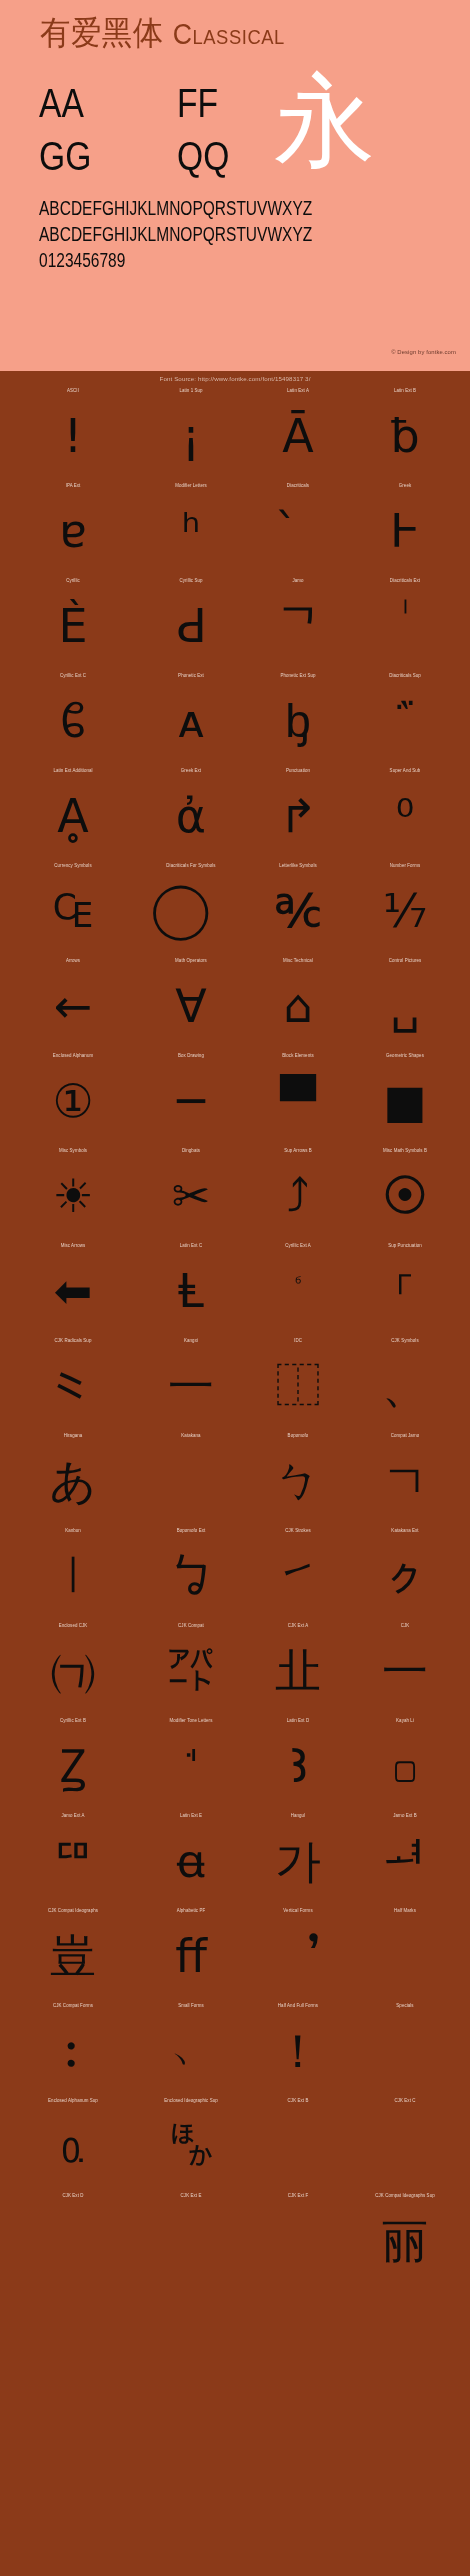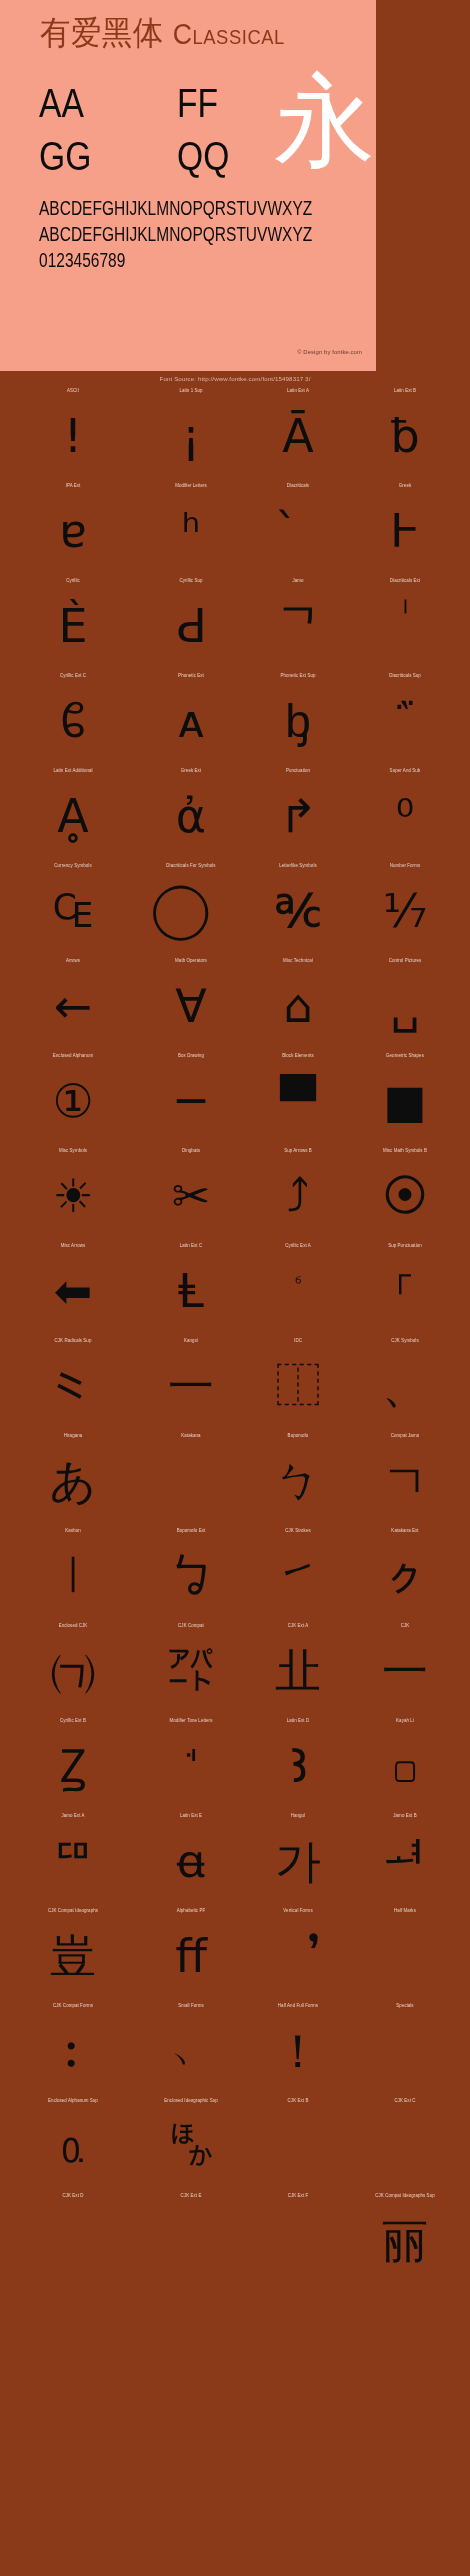--- a/index.html
+++ b/index.html
@@ -7,21 +7,21 @@
   body {
     width:470px; height:2576px;
     font-family:"Liberation Sans", sans-serif;
     overflow:hidden;
     position:relative;
   }
 
   
   #header {
     position:relative;
-    width:376px;
+    width:470px;
     height:371px;
     background:#f6a089;
     overflow:hidden;
   }
   #title {
     position:absolute;
     left:40px; top:10.6px;
     font-family:"Liberation Sans", sans-serif;
     font-size:33px;
     font-weight:400;

